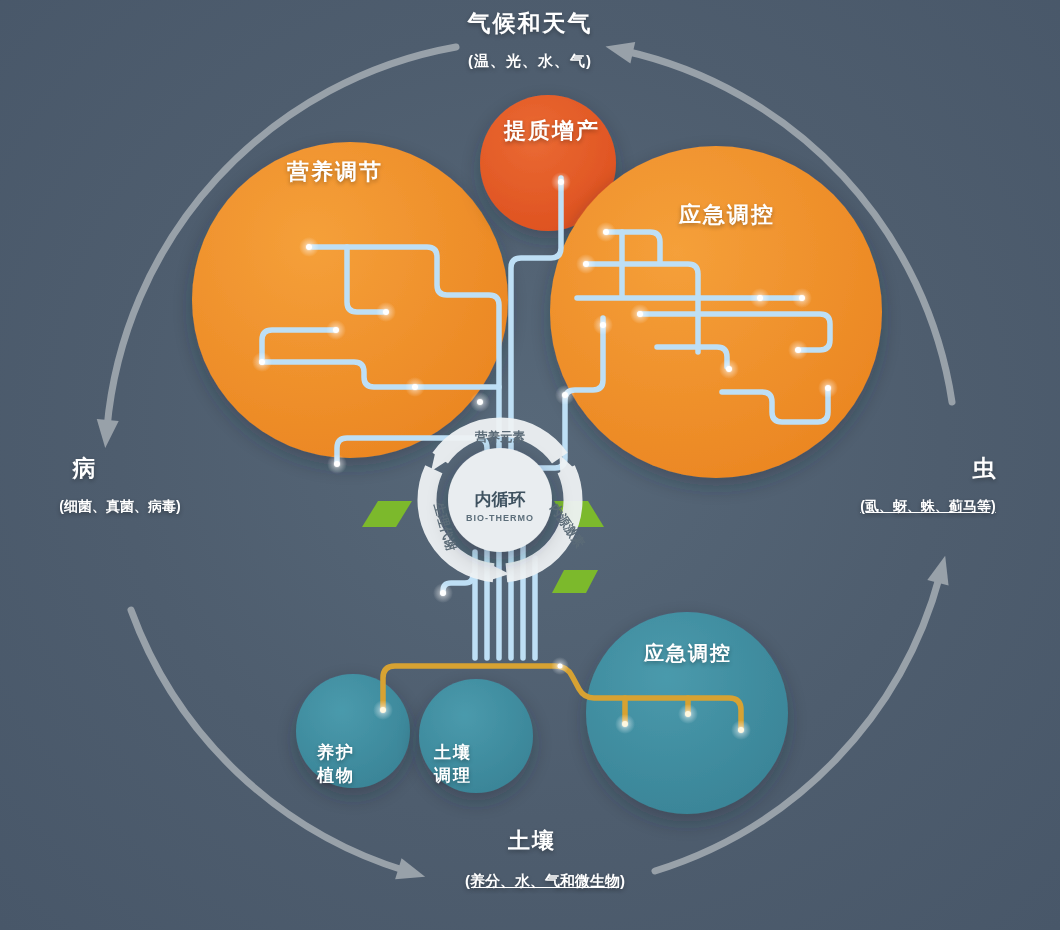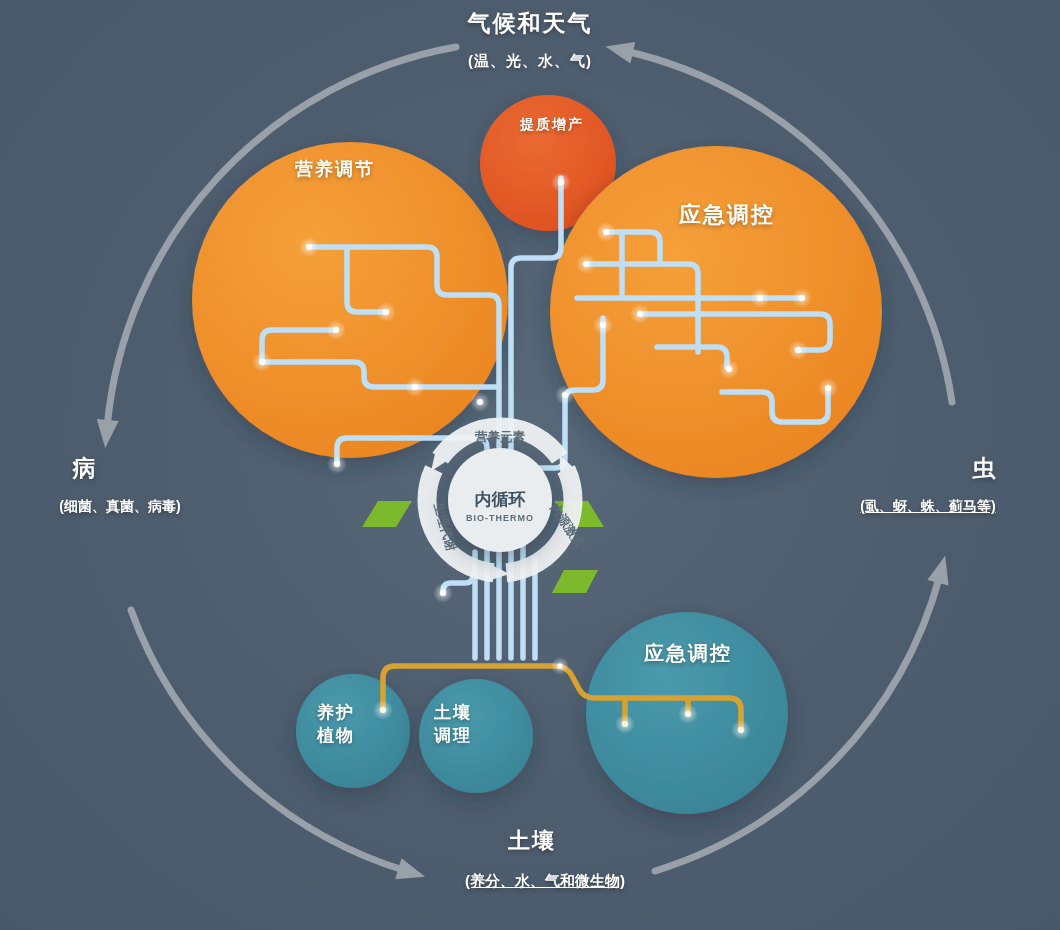--- a/index.html
+++ b/index.html
@@ -8,21 +8,21 @@
     position:relative;width:1060px;height:930px;overflow:hidden;
     font-family:"Liberation Sans",sans-serif;
     background:radial-gradient(ellipse at 50% 46%, #576879 0%, #4e5d6e 55%, #485769 100%);
   }
   .stage svg{position:absolute;left:0;top:0;}
   .lbl{
     position:absolute;color:#ffffff;font-weight:bold;transform:translateX(-50%);
     text-align:center;letter-spacing:2px;white-space:nowrap;
     text-shadow:0 2px 4px rgba(0,0,0,.30);
   }
-  .two-line{white-space:pre-line;line-height:1.35;}
+  .two-line{white-space:pre-line;line-height:1.35;margin-top:40px;}
 </style>
 </head>
 <body>
 
 <div class="stage">
 
   <svg width="1060" height="930" viewBox="0 0 1060 930">
     <defs>
       <radialGradient id="gOrange" cx="38%" cy="32%" r="80%">
         <stop offset="0" stop-color="#f5a03a"></stop>
@@ -228,22 +228,22 @@
 
   <div class="lbl" style="left:85px;top:453px;font-size:23px;">病</div>
   <div class="lbl" style="left:120px;top:498px;font-size:14px;letter-spacing:0;">(细菌、真菌、病毒)</div>
 
   <div class="lbl" style="left:985px;top:453px;font-size:23px;">虫</div>
   <div class="lbl" style="left:928px;top:498px;font-size:14px;letter-spacing:0;text-decoration:underline;">(虱、蚜、蛛、蓟马等)</div>
 
   <div class="lbl" style="left:532px;top:826px;font-size:22px;">土壤</div>
   <div class="lbl" style="left:545px;top:872px;font-size:15px;letter-spacing:0;text-decoration:underline;">(养分、水、气和微生物)</div>
 
-  <div class="lbl" style="left:335px;top:157px;font-size:18px;">营养调节</div>
-  <div class="lbl" style="left:552px;top:116px;font-size:14px;">提质增产</div>
+  <div class="lbl" style="left:335px;top:157px;font-size:22px;">营养调节</div>
+  <div class="lbl" style="left:552px;top:116px;font-size:22px;">提质增产</div>
   <div class="lbl" style="left:727px;top:185px;font-size:22px;margin-top:15px;">应急调控</div>
   <div class="lbl" style="left:688px;top:640px;font-size:20px;">应急调控</div>
   <div class="lbl two-line" style="left:336px;top:702px;font-size:17px;">养护
 植物</div>
   <div class="lbl two-line" style="left:453px;top:702px;font-size:17px;">土壤
 调理</div>
 
 </div>
 
 </body></html>

